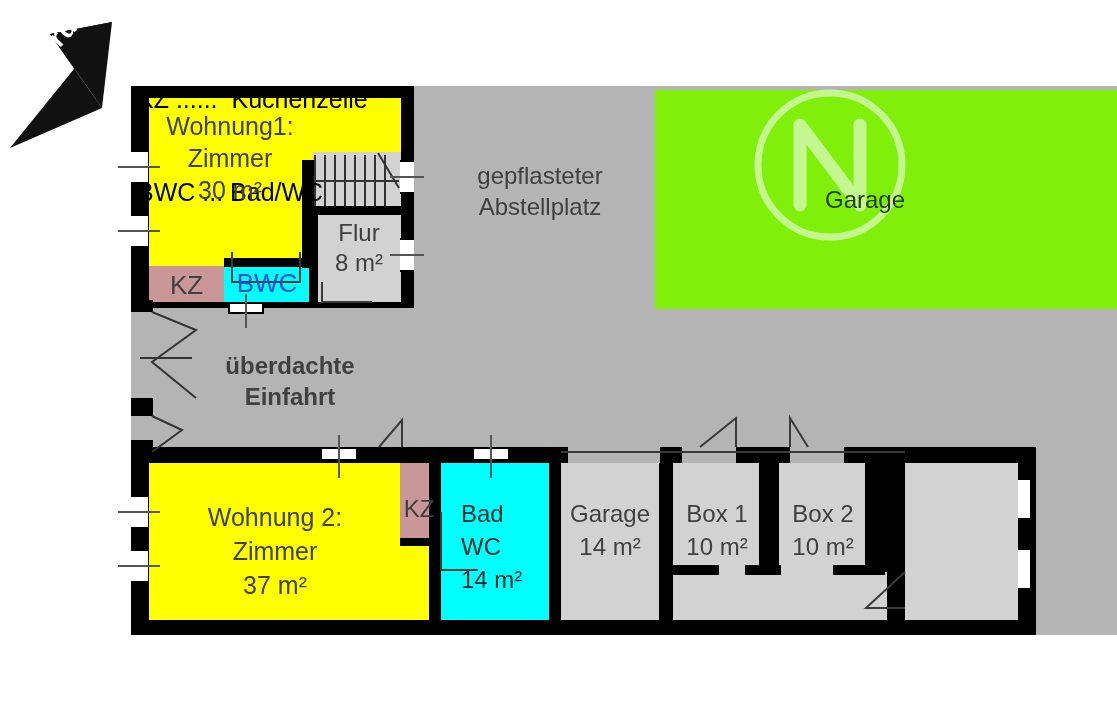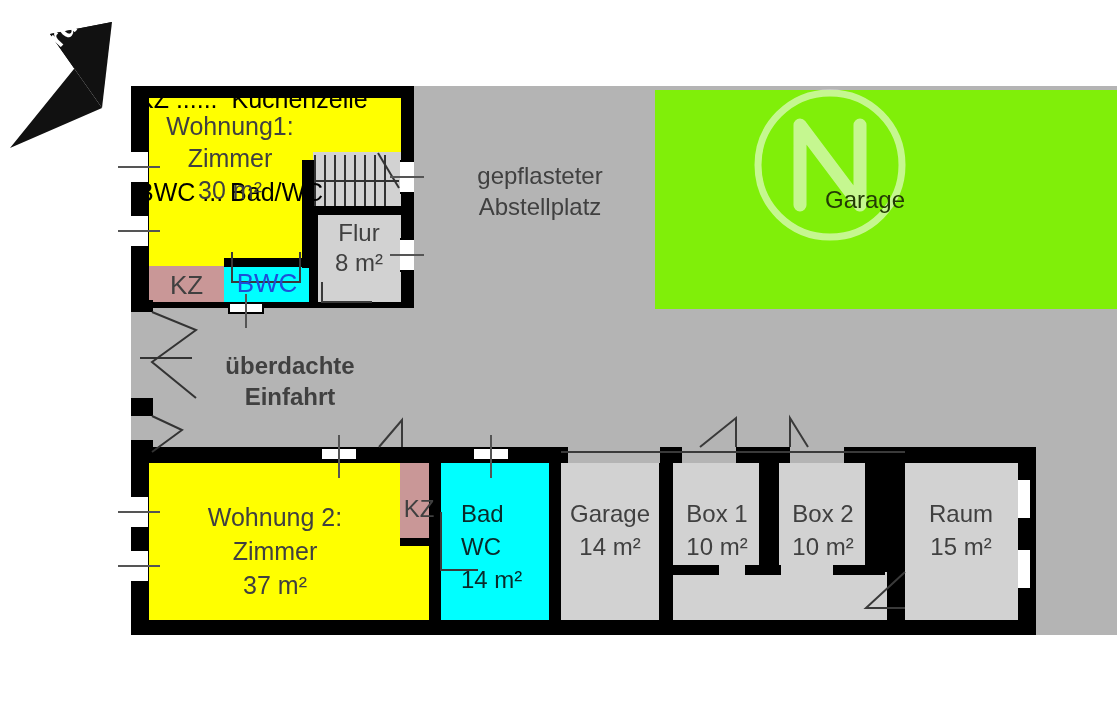--- a/index.html
+++ b/index.html
@@ -270,16 +270,14 @@
 
   <div class="lbl" style="left:556px; top:497px; width:108px; font-size:24px; line-height:33px;">Garage
 14 m²</div>
 
   <div class="lbl" style="left:671px; top:497px; width:92px; font-size:24px; line-height:33px;">Box 1
 10 m²</div>
 
   <div class="lbl" style="left:777px; top:497px; width:92px; font-size:24px; line-height:33px;">Box 2
 10 m²</div>
 
-  <div class="lbl" style="left:903px; top:497px; width:116px; font-size:24px; line-height:33px;">Raum
-15 m²</div>
 
 </div>
 
 </body></html>

